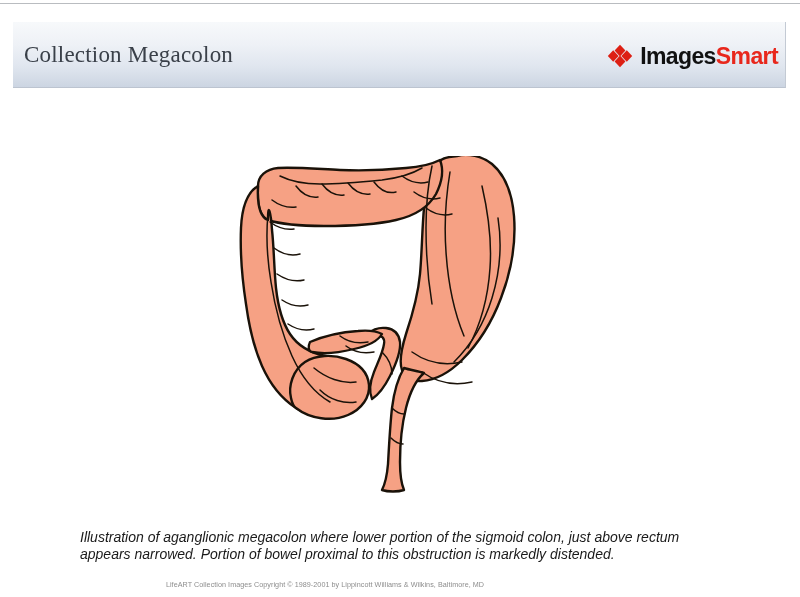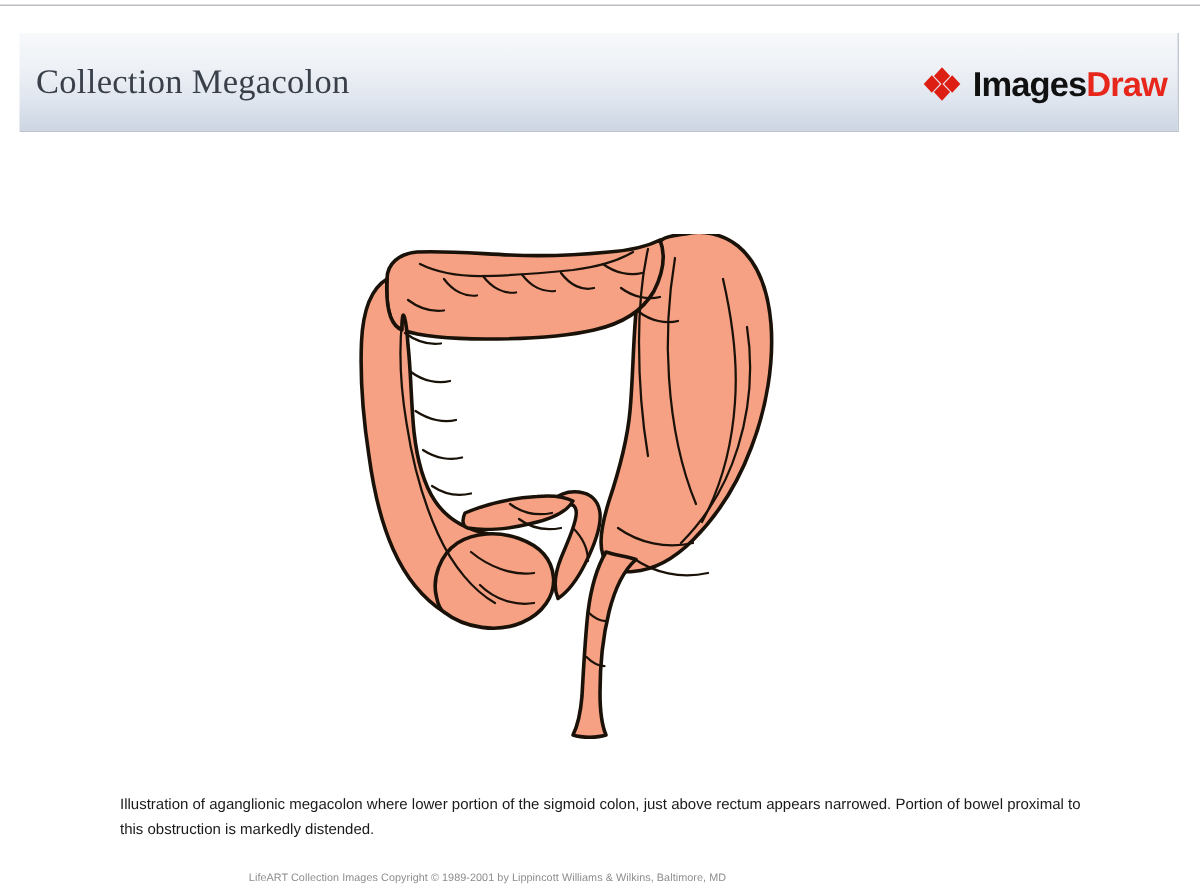--- a/index.html
+++ b/index.html
@@ -92,23 +92,24 @@
   }
   #illustration svg { display: block; width: 100%; height: 100%; }
 
   
   #caption {
     position: absolute;
     left: 80px;
     top: 529px;
     width: 650px;
     font-family: "Liberation Sans", sans-serif;
-    font-size: 10px;
+    font-size: 14px;
     line-height: 16.5px;
     color: #1a1a1a;
+    font-style: italic;
   }
 
   #credit {
     position: absolute;
     left: 0;
     top: 580px;
     width: 650px;
     text-align: center;
     font-family: "Liberation Sans", sans-serif;
     font-size: 7.2px;
@@ -132,21 +133,21 @@
       <svg viewBox="0 0 26 24" xmlns="http://www.w3.org/2000/svg" aria-hidden="true">
         <g fill="#dd1f13">
           <path d="M13 0.8 L18.4 6.6 L13 12.4 L7.6 6.6 Z"></path>
           <path d="M13 11.6 L18.4 17.4 L13 23.2 L7.6 17.4 Z"></path>
           <path d="M6.2 6.2 L11.6 12 L6.2 17.8 L0.8 12 Z"></path>
           <path d="M19.8 6.2 L25.2 12 L19.8 17.8 L14.4 12 Z"></path>
         </g>
       </svg>
     </span>
     <span id="logo-wordmark">
-      <span class="logo-smart">Images</span><span class="logo-draw">Draw</span>
+      <span class="logo-smart">Images</span><span class="logo-draw">Smart</span>
     </span>
   </div>
 
   <div id="illustration">
     <svg viewBox="0 0 310 350" xmlns="http://www.w3.org/2000/svg" aria-hidden="true">
       <g>
 
         <path d="M205,4
                  C196,16 190,33 188,52
                  C186,74 186,96 184,118

